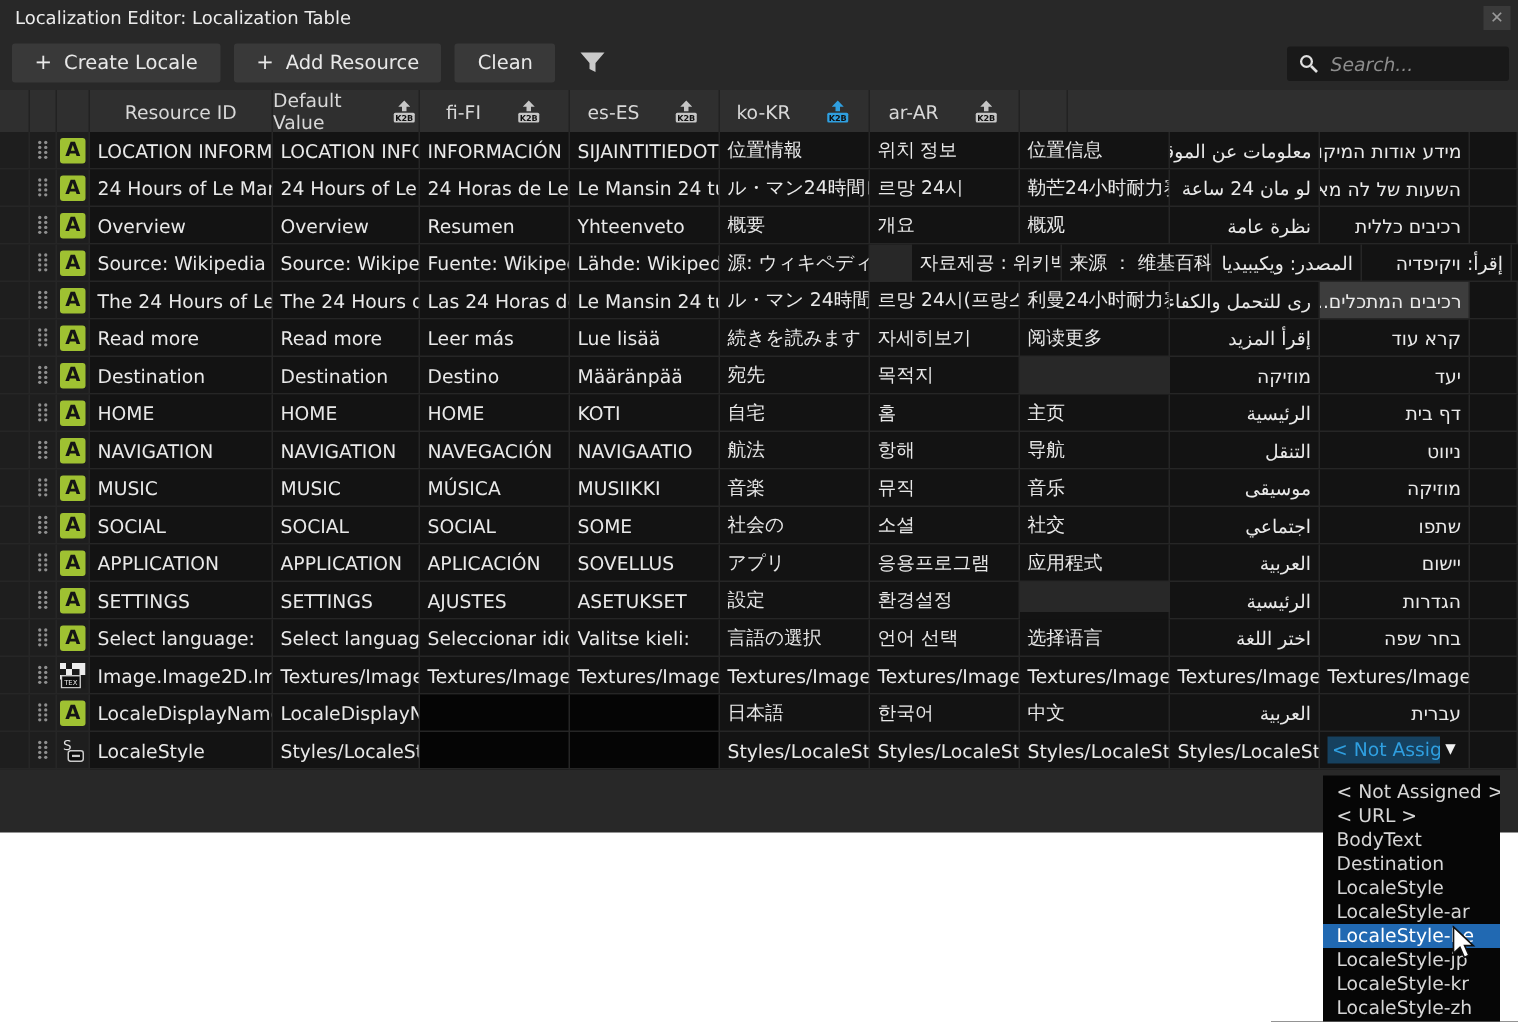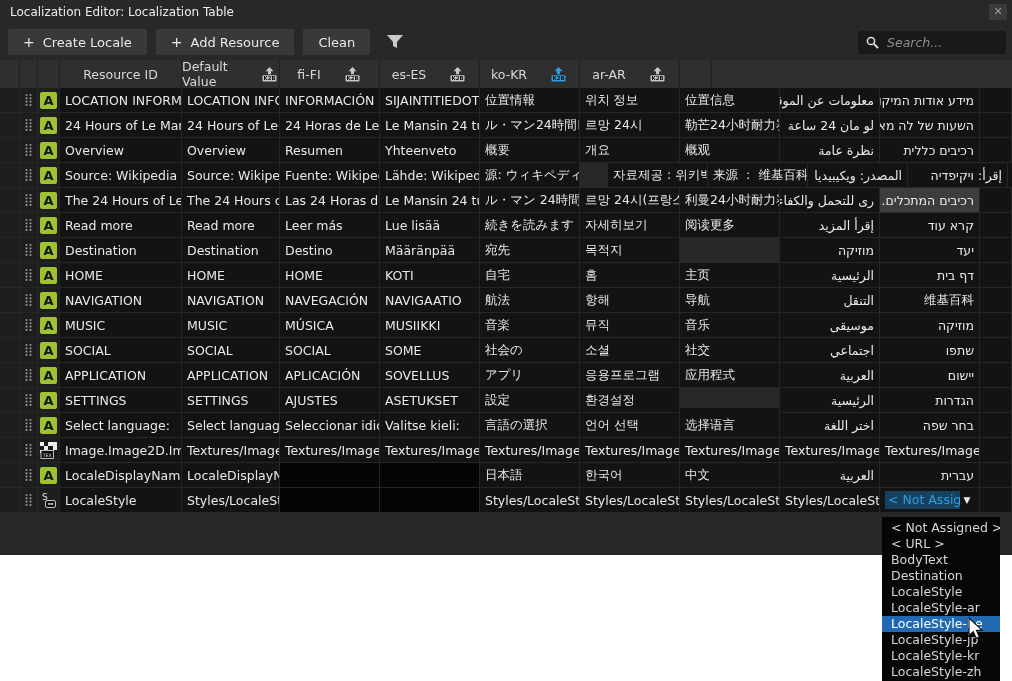--- a/index.html
+++ b/index.html
@@ -432,21 +432,21 @@
             <div style="width:17px;height:17px;background:#9fc132;border-radius:2px;color:#151515;font-size:13px;font-weight:bold;display:flex;align-items:center;justify-content:center;">A</div>
           </div>
           <div class="cell " style="width: 122px;">NAVIGATION</div>
           <div class="cell " style="width: 98px;">NAVIGATION</div>
           <div class="cell " style="width: 100px;">NAVEGACIÓN</div>
           <div class="cell " style="width: 100px;">NAVIGAATIO</div>
           <div class="cell " style="width: 100px;">航法</div>
           <div class="cell " style="width: 100px;">항해</div>
           <div class="cell " style="width: 100px;">导航</div>
           <div class="cell rtl" style="width: 100px;">التنقل</div>
-          <div class="cell rtl" style="width: 100px;">维基百科</div>
+          <div class="cell rtl" style="width: 100px;">ניווט</div>
           <div class="cell " style="width: 32px;"></div>
         </div>
         <div class="row">
           <div class="cell meta" style="width: 20px;"></div>
           <div class="cell meta" style="width: 18px;">
             <svg width="9" height="14" viewBox="0 0 9 14">
       <g fill="#8f8f8f">
                 <circle cx="2.5" cy="2" r="1.1"></circle>
                 <circle cx="6.5" cy="2" r="1.1"></circle>
       <circle cx="2.5" cy="5.3" r="1.1"></circle>

